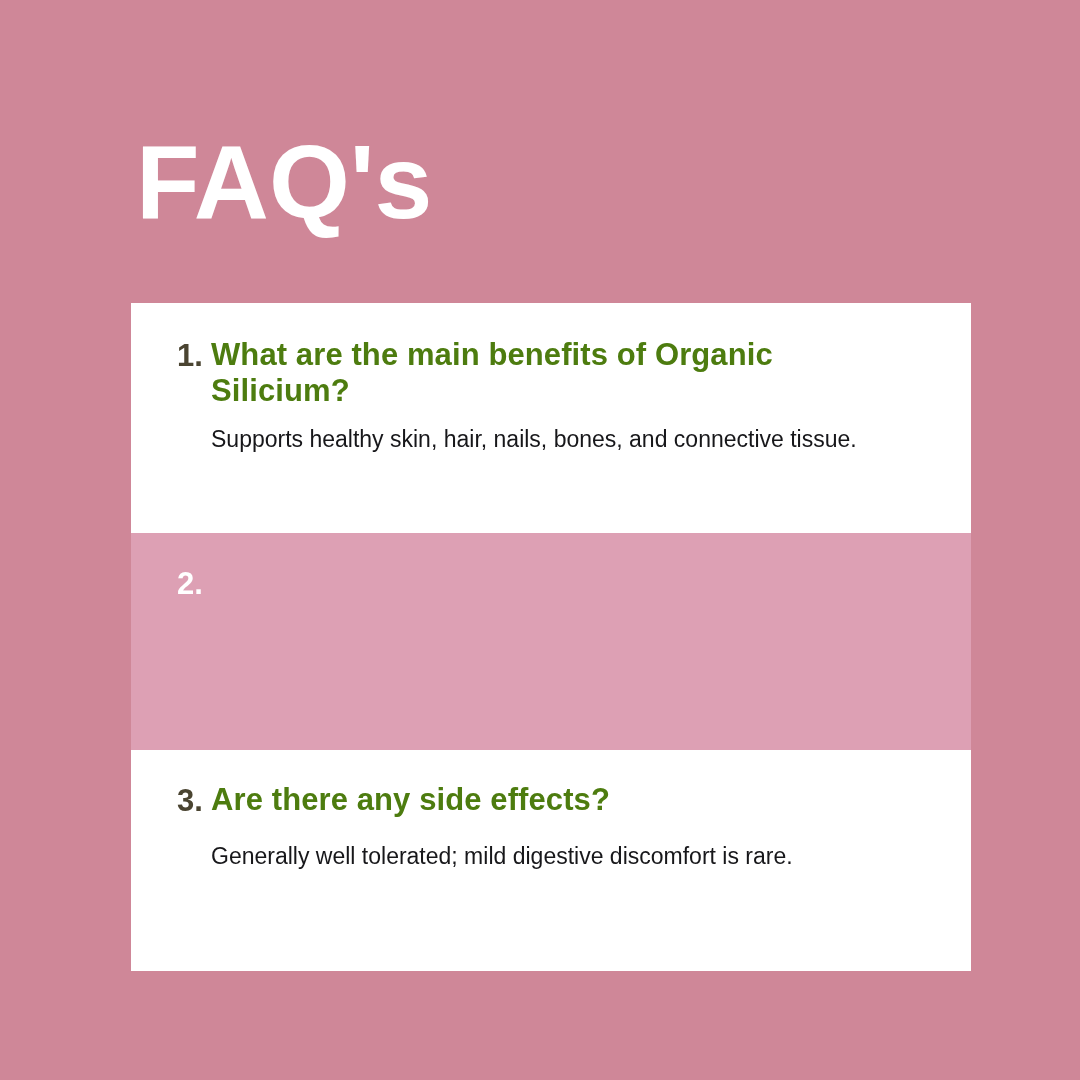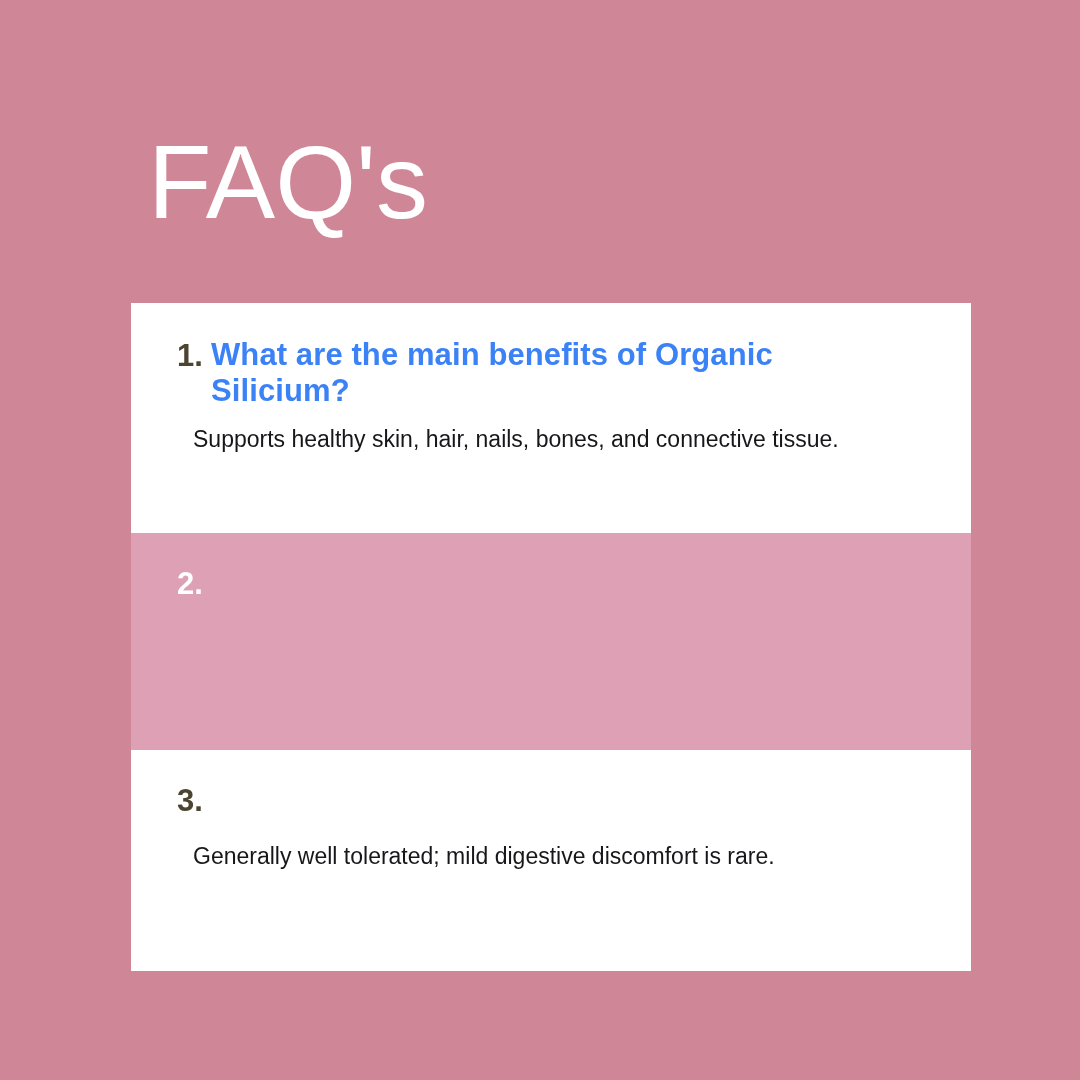--- a/index.html
+++ b/index.html
@@ -16,25 +16,25 @@
   }
 
   .page {
     position: absolute;
     inset: 0;
   }
 
   
   .faq-title {
     position: absolute;
-    left: 148px;
+    left: 136px;
     top: 130px;
     font-size: 104px;
     line-height: 1;
-    font-weight: 400;
+    font-weight: 700;
     color: #ffffff;
     letter-spacing: 0px;
     white-space: nowrap;
   }
 
   
   .faq-card {
     position: absolute;
     left: 131px;
     top: 303px;
@@ -68,28 +68,28 @@
     line-height: 1.22;
     color: #4a4431;
     min-width: 34px;
   }
 
   .q-text {
     flex: 1 1 auto;
     font-size: 31px;
     font-weight: 700;
     line-height: 1.17;
-    color: #3b82f6;
+    color: #4d7c0f;
     letter-spacing: 0.1px;
     max-width: 600px;
   }
 
   .a-text {
     margin-top: 13px;
-    margin-left: 16px;
+    margin-left: 34px;
     font-size: 23px;
     font-weight: 400;
     line-height: 1.26;
     color: #17171a;
     max-width: 648px;
   }
 
   
   .item-2 .q-num,
   .item-2 .q-text,
@@ -124,18 +124,19 @@
 
     <div class="faq-item item-2">
       <div class="q-row">
         <span class="q-num">2.</span>
       </div>
     </div>
 
     <div class="faq-item item-3">
       <div class="q-row">
         <span class="q-num">3.</span>
+        <span class="q-text">Are there any side effects?</span>
       </div>
       <div class="a-text">Generally well tolerated; mild digestive discomfort is rare.</div>
     </div>
 
   </div>
 </div>
 
 </body></html>

